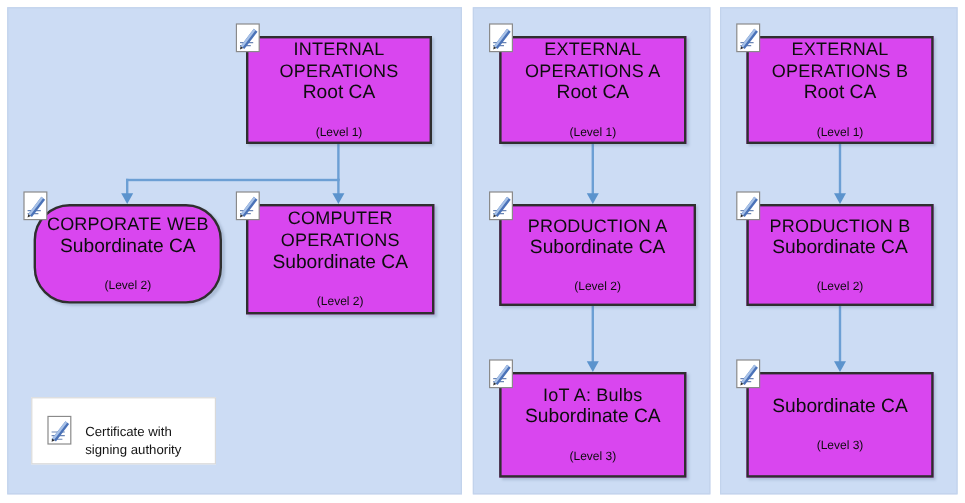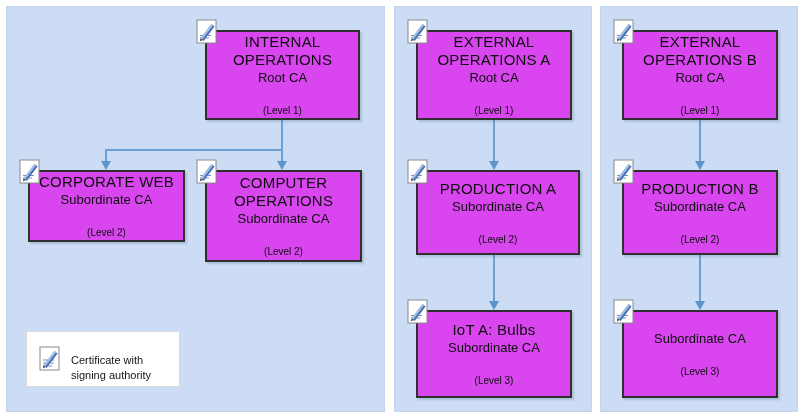--- a/index.html
+++ b/index.html
@@ -44,21 +44,21 @@
     padding: 2px 4px;
   }
   .ca-title {
     font-size: 15px;
     line-height: 18px;
     letter-spacing: 0.2px;
     white-space: pre-line;
     color: #0d0d0d;
   }
   .ca-role {
-    font-size: 13px;
+    font-size: 16px;
     line-height: 16px;
     margin-top: 1px;
     color: #0d0d0d;
   }
   .ca-level {
     font-size: 10px;
     line-height: 13px;
     margin-top: 18px;
     color: #0d0d0d;
   }
@@ -152,21 +152,21 @@
         <path d="M4.5 19.5 L15.5 5.0 L17.0 6.2 L6.0 20.7 Z" fill="#a8c2e8"></path>
         <path d="M4.5 19.5 L6.6 21.1 L4.0 22.2 Z" fill="#2f2f2f"></path>
       </svg>
     </span>
     <div class="ca-title">INTERNAL
 OPERATIONS</div>
     <div class="ca-role">Root CA</div>
     <div class="ca-level">(Level 1)</div>
   </div>
 
-  <div class="ca-box" style="left:28px; top:170px; width:157px; height:72px;">
+  <div class="ca-box" style="left:28px; top:170px; width:157px; height:83px;border-radius:30px;">
     <span class="cert-icon">
       <svg viewBox="0 0 22 26" width="22" height="26" xmlns="http://www.w3.org/2000/svg">
         <rect x="1" y="1" width="19" height="23" fill="#ffffff" stroke="#8a8a8a" stroke-width="1"></rect>
         <line x1="4" y1="16.5" x2="15" y2="16.5" stroke="#6a85b5" stroke-width="0.9"></line>
         <line x1="4" y1="19" x2="13" y2="19" stroke="#6a85b5" stroke-width="0.9"></line>
         <path d="M4.5 19.5 L15.5 5.0 L18.6 7.4 L7.6 21.9 Z" fill="#4a72b8"></path>
         <path d="M4.5 19.5 L15.5 5.0 L17.0 6.2 L6.0 20.7 Z" fill="#a8c2e8"></path>
         <path d="M4.5 19.5 L6.6 21.1 L4.0 22.2 Z" fill="#2f2f2f"></path>
       </svg>
     </span>

